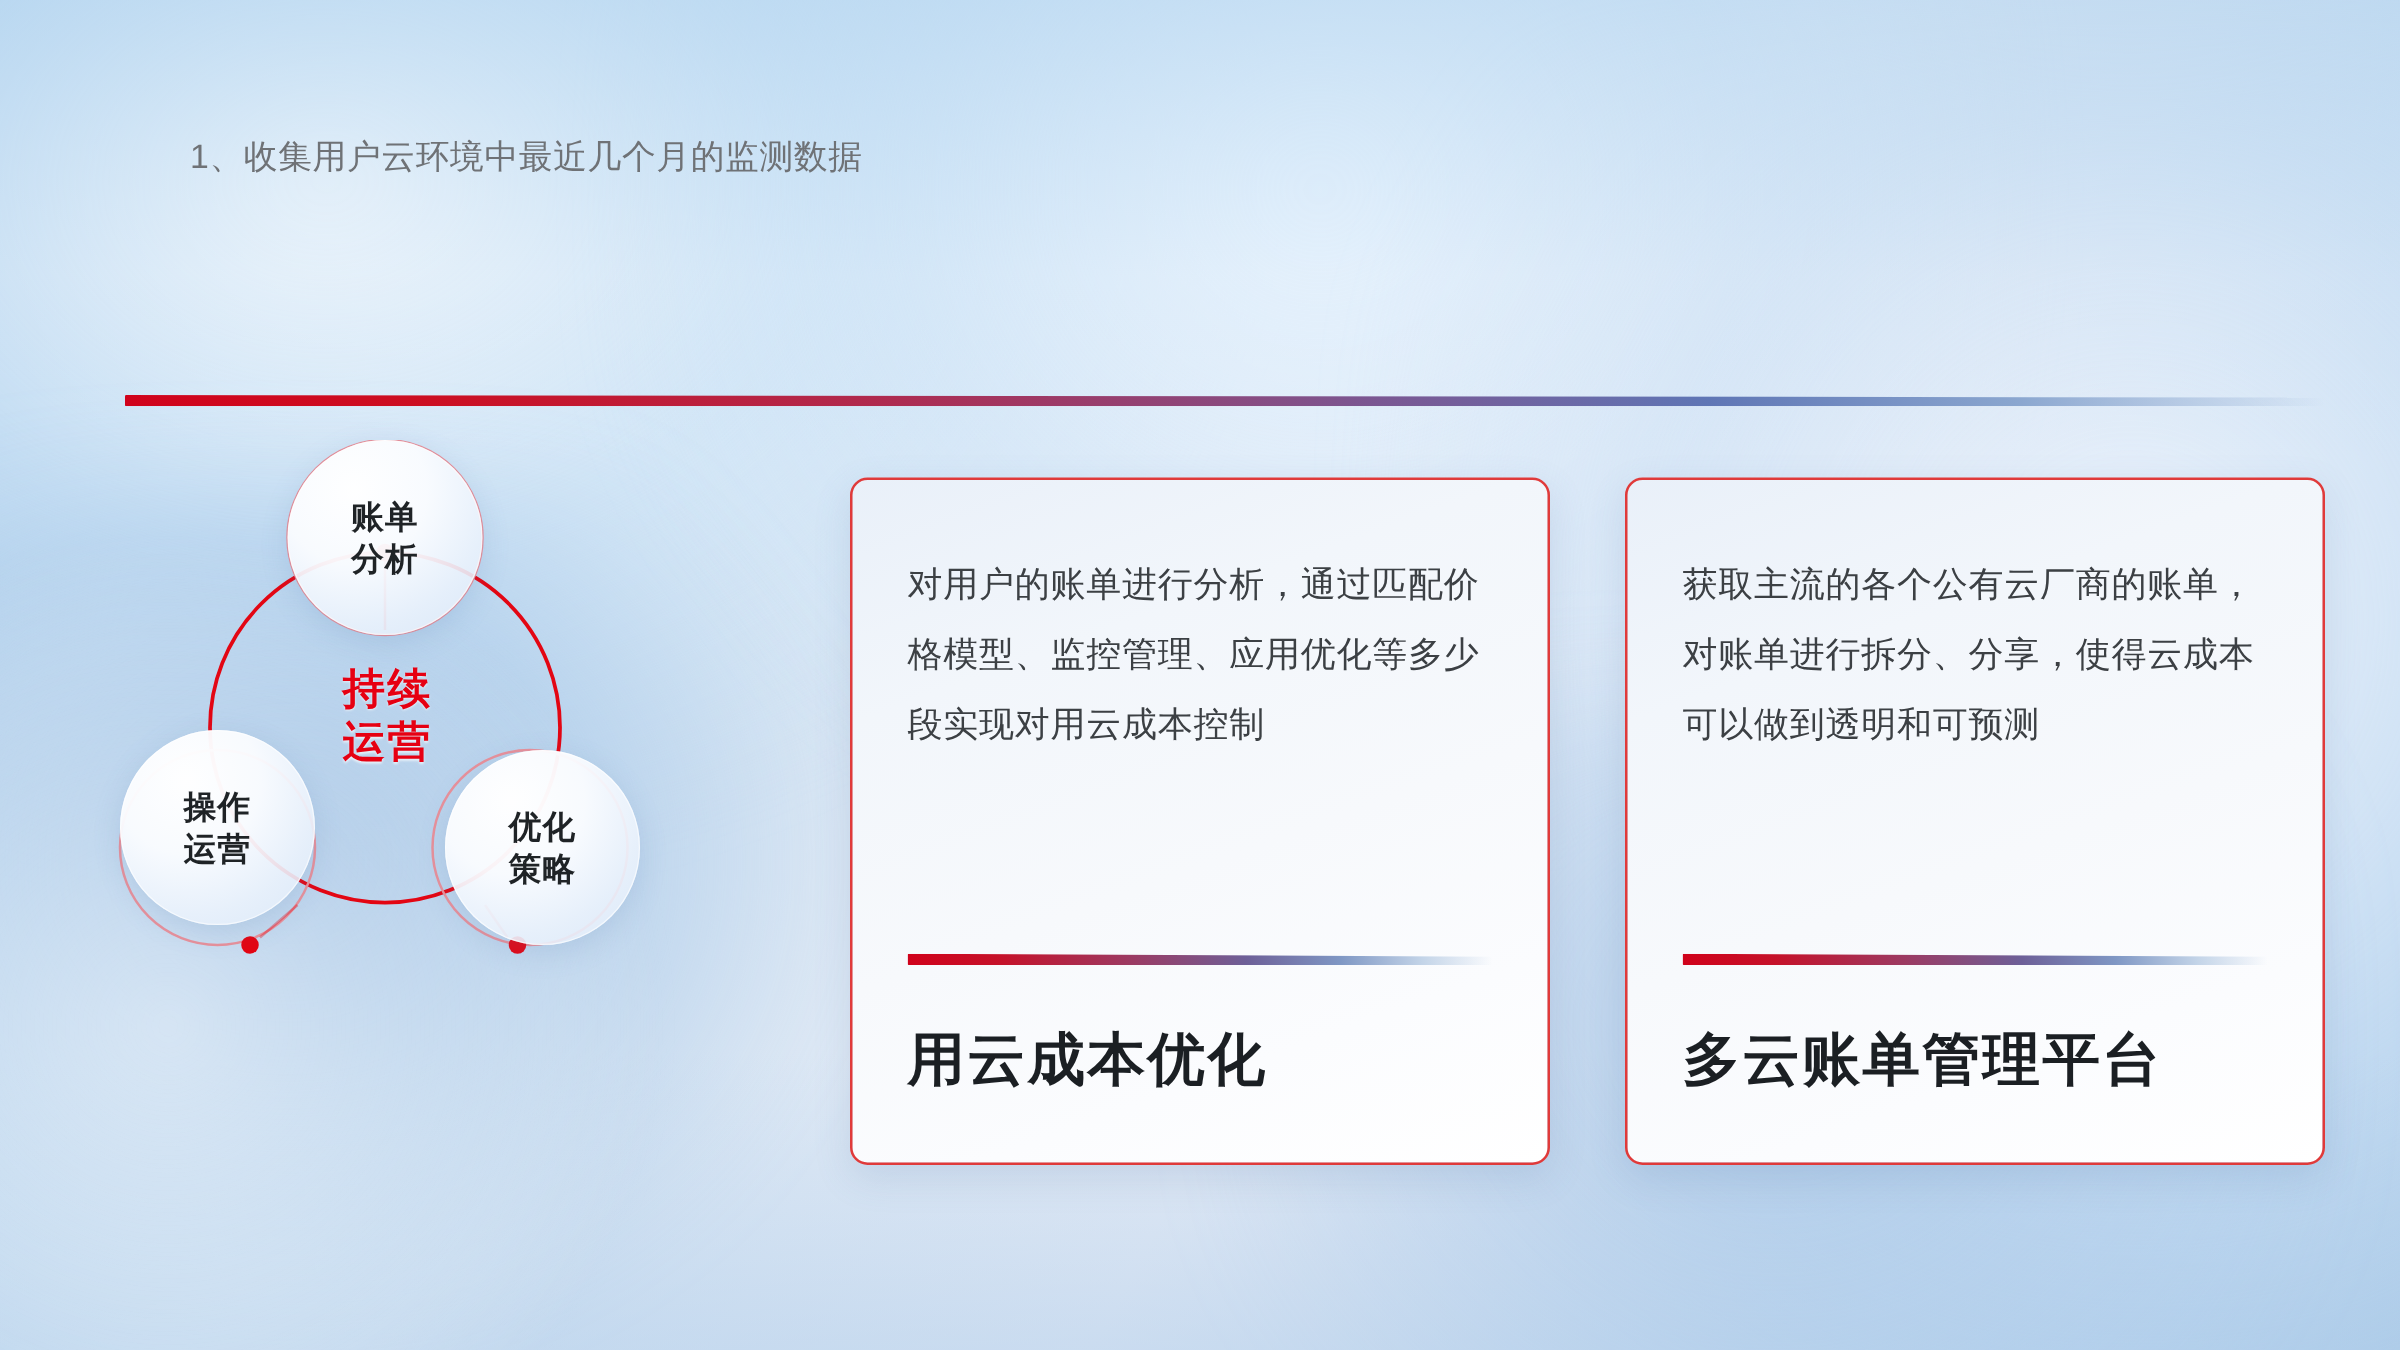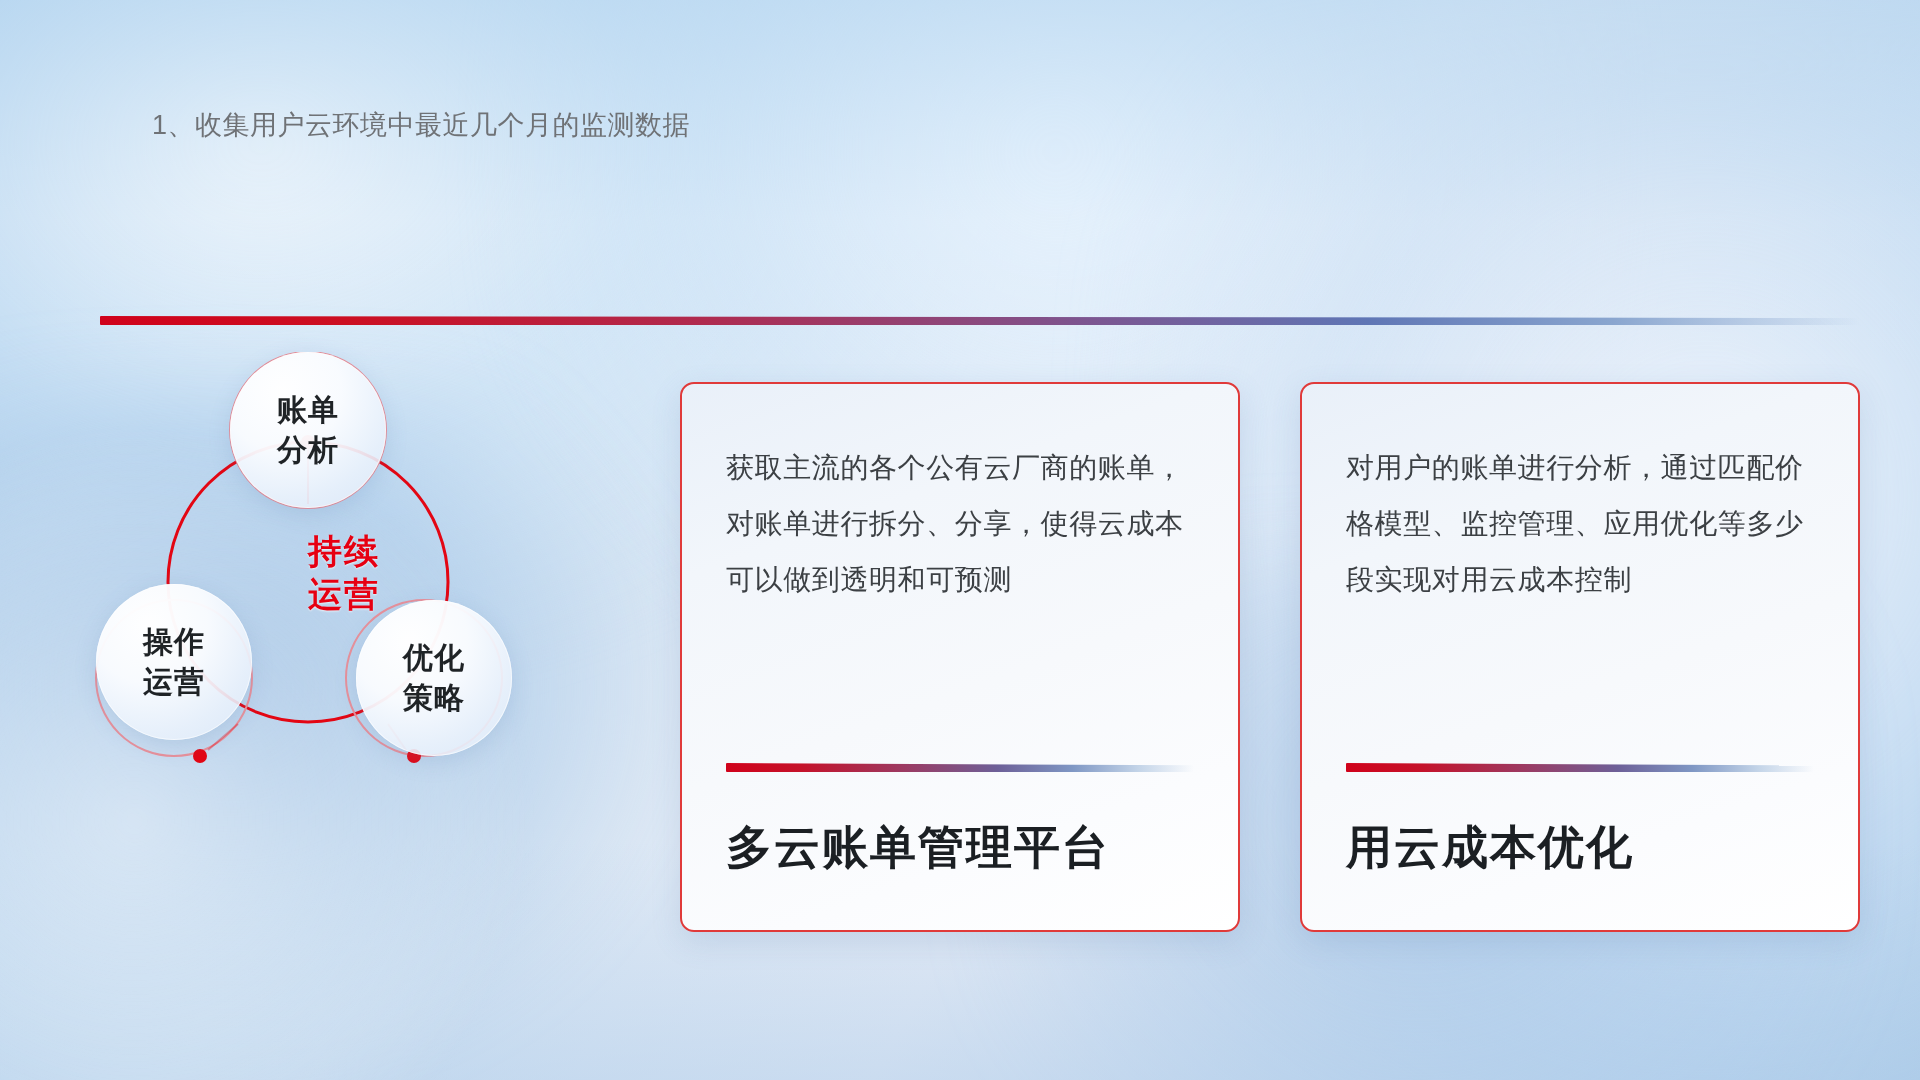--- a/index.html
+++ b/index.html
@@ -91,30 +91,30 @@
   .venn{position:absolute;left:88px;top:352px;width:520px;height:500px;}
   .venn svg{position:absolute;inset:0;}
   .vcircle{
     position:absolute;border-radius:50%;
     background:
       radial-gradient(circle at 34% 26%, rgba(255,255,255,.99) 0%, rgba(250,252,255,.96) 38%, rgba(234,242,252,.9) 70%, rgba(222,234,249,.86) 100%);
     box-shadow:0 6px 22px rgba(90,130,175,.18), inset 0 0 0 1px rgba(255,255,255,.6);
     display:flex;align-items:center;justify-content:center;
   }
   .vlabel{
-    font-size:30px;font-weight:700;color:#1f2326;
+    font-size:26px;font-weight:700;color:#1f2326;
     text-align:left;line-height:1.32;letter-spacing:1px;
     white-space:pre-line;
   }
   .c-top{left:142px;top:0px;width:156px;height:156px;}
   .c-bl{left:8px;top:232px;width:156px;height:156px;}
   .c-br{left:268px;top:248px;width:156px;height:156px;}
   .center-label{
     position:absolute;left:152px;top:178px;width:140px;
-    text-align:right;font-size:34px;font-weight:700;color:#e60012;
+    text-align:center;font-size:34px;font-weight:700;color:#e60012;
     line-height:1.25;letter-spacing:2px;white-space:pre-line;
     text-shadow:0 1px 2px rgba(255,255,255,.7);
   }
 
   
   .cards{position:absolute;left:680px;top:382px;display:flex;gap:60px;}
   .card{
     position:relative;width:560px;height:550px;
     border:2px solid #e03a3a;border-radius:14px;
     background:linear-gradient(160deg,#e9f0f9 0%,#f2f6fb 26%,#f7f9fc 55%,#fbfcfe 78%,#ffffff 100%);
@@ -191,24 +191,24 @@
 策略</span>
   </div>
 
   <div class="center-label">持续
 运营</div>
 </div>
 
 <div class="cards">
 
   <div class="card">
+    <div class="card-body">对用户的账单进行分析，通过匹配价格模型、监控管理、应用优化等多少段实现对用云成本控制</div>
+    <div class="card-divider"></div>
+    <div class="card-title">用云成本优化</div>
+  </div>
+
+  <div class="card">
     <div class="card-body">获取主流的各个公有云厂商的账单，对账单进行拆分、分享，使得云成本可以做到透明和可预测</div>
     <div class="card-divider"></div>
     <div class="card-title">多云账单管理平台</div>
   </div>
 
-  <div class="card">
-    <div class="card-body">对用户的账单进行分析，通过匹配价格模型、监控管理、应用优化等多少段实现对用云成本控制</div>
-    <div class="card-divider"></div>
-    <div class="card-title">用云成本优化</div>
-  </div>
-
 </div>
 
 </body></html>

